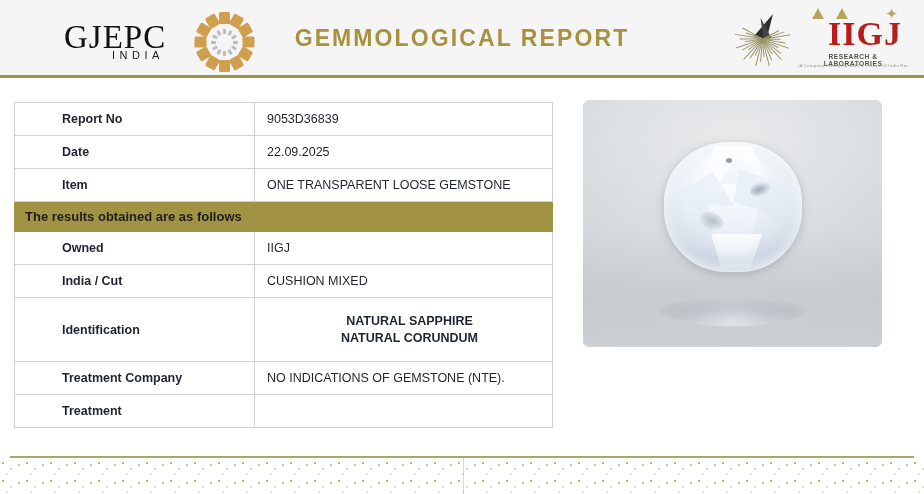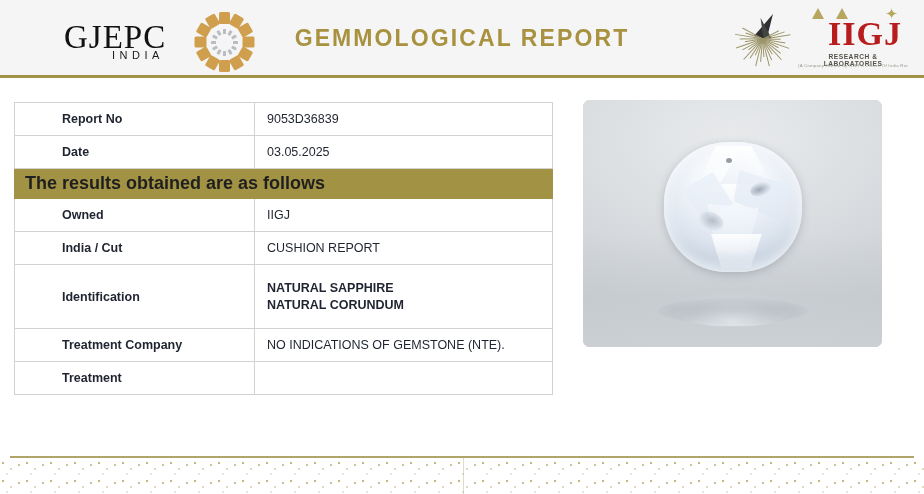--- a/index.html
+++ b/index.html
@@ -209,26 +209,27 @@
   }
   .report-table td.value {
     font-weight: normal;
     padding-left: 12px;
   }
   .report-table td.value.strong {
     font-weight: bold;
     line-height: 17px;
     padding-top: 4px;
     padding-bottom: 4px;
+    text-align: center;
   }
   .report-table tr.banner td {
     background: #a29243;
     color: #1f1f1f;
     font-weight: bold;
-    font-size: 18px;
+    font-size: 13px;
     height: 29px;
     border-color: #a29243;
   }
   .report-table tr.tall td { height: 55px; }
 
   
   .gem-panel {
     position: absolute;
     left: 583px; top: 22px;
     width: 299px; height: 247px;
@@ -428,32 +429,36 @@
 <div class="main">
 
   <table class="report-table" id="report-table">
     <tbody id="report-tbody">
         <tr>
           <td class="label">Report No</td>
           <td class="value">9053D36839</td>
         </tr>
         <tr>
           <td class="label">Date</td>
-          <td class="value">03.05.2025</td>
+          <td class="value">22.09.2025</td>
+        </tr>
+        <tr>
+          <td class="label">Item</td>
+          <td class="value">ONE TRANSPARENT LOOSE GEMSTONE</td>
         </tr>
         <tr class="banner">
           <td colspan="2">The results obtained are as follows</td>
         </tr>
         <tr>
           <td class="label">Owned</td>
           <td class="value">IIGJ</td>
         </tr>
         <tr>
           <td class="label">India / Cut</td>
-          <td class="value">CUSHION REPORT</td>
+          <td class="value">CUSHION MIXED</td>
         </tr>
         <tr class="tall">
           <td class="label">Identification</td>
           <td class="value strong">NATURAL SAPPHIRE<br>NATURAL CORUNDUM</td>
         </tr>
         <tr>
           <td class="label">Treatment Company</td>
           <td class="value">NO INDICATIONS OF GEMSTONE (NTE).</td>
         </tr>
         <tr>

